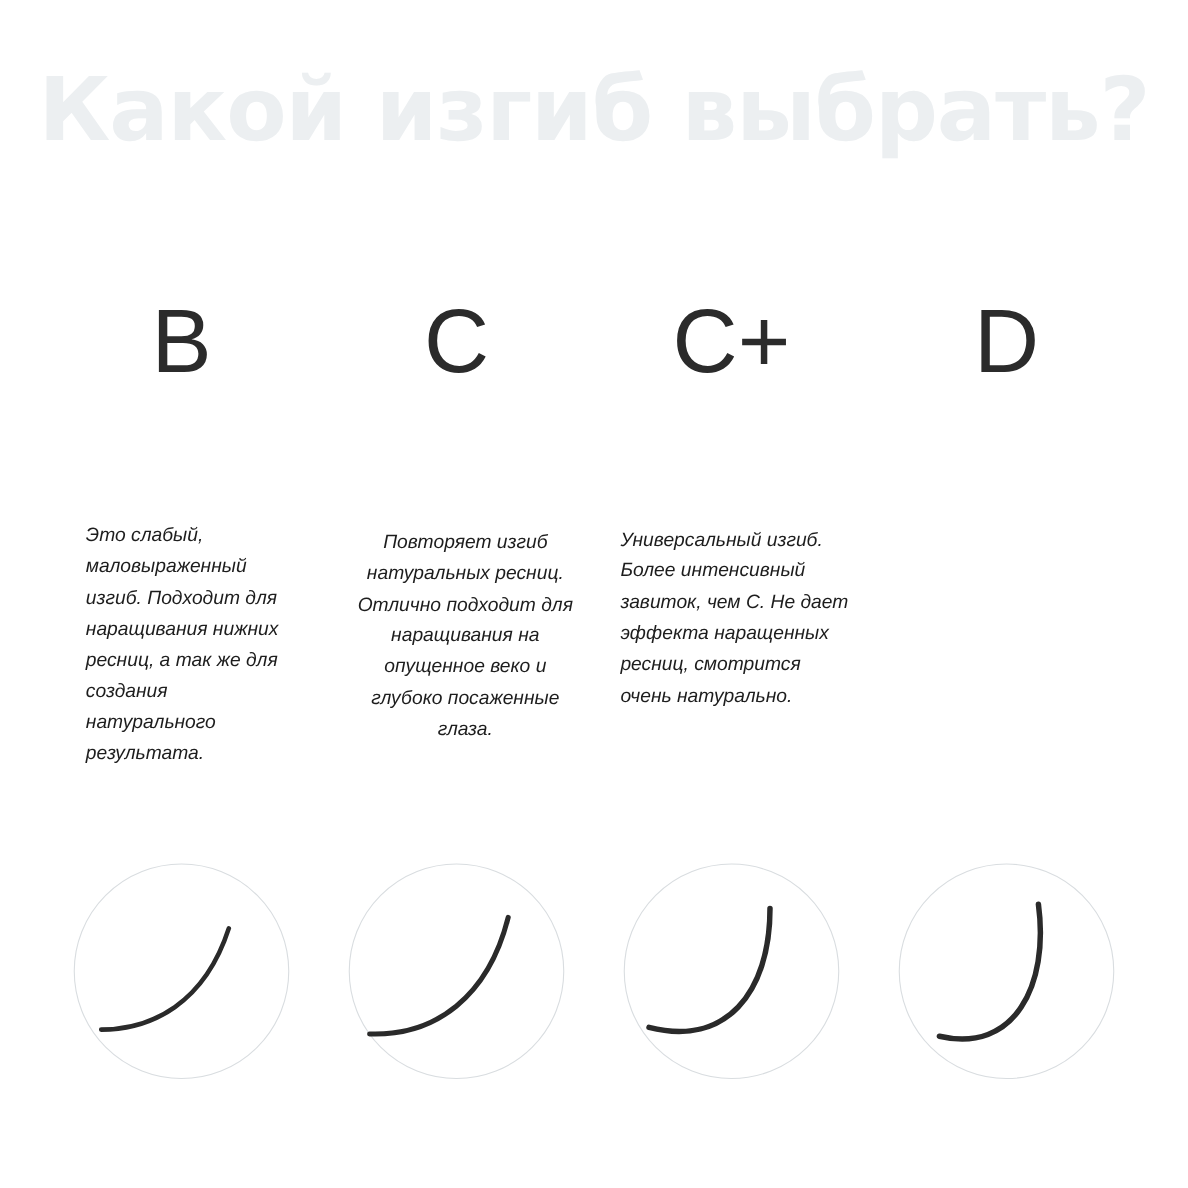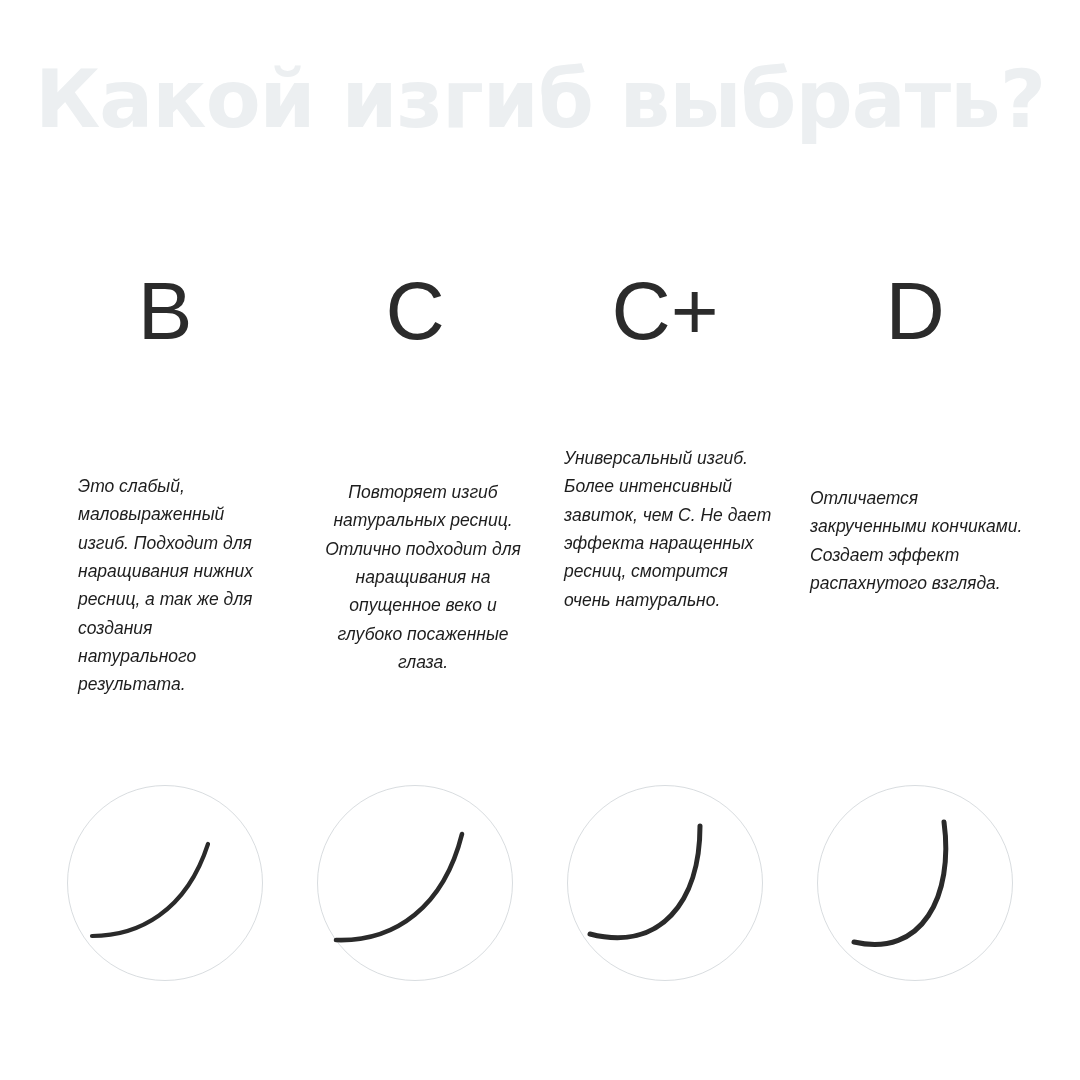--- a/index.html
+++ b/index.html
@@ -69,21 +69,21 @@
     margin-top: 92px;
     font-family: "Liberation Sans", sans-serif;
     font-style: italic;
     font-size: 17.5px;
     line-height: 1.62;
     color: #1d1d1d;
     text-align: left;
   }
   .col-1 .desc { padding-left: 24px; padding-right: 4px; }
   .col-2 .desc { padding-left: 16px; margin-top: 98px; text-align: center; }
-  .col-3 .desc { padding-left: 10px; margin-top: 64px; }
+  .col-3 .desc { padding-left: 10px; margin-top: 96px; }
   .col-4 .desc { padding-left: 6px;  margin-top: 104px; }
 
   
   .circles {
     position: absolute;
     top: 785px;
     left: 40px;
     width: 1000px;
     display: flex;
     flex-direction: row;
@@ -130,21 +130,20 @@
       <div class="desc">Повторяет изгиб натуральных ресниц. Отлично подходит для наращивания на опущенное веко и глубоко посаженные глаза.</div>
     </div>
 
     <div class="col col-3">
       <div class="curl-letter">C+</div>
       <div class="desc">Универсальный изгиб. Более интенсивный завиток, чем С. Не дает эффекта наращенных ресниц, смотрится очень натурально.</div>
     </div>
 
     <div class="col col-4">
       <div class="curl-letter">D</div>
-      <div class="desc">Отличается закрученными кончиками. Создает эффект распахнутого взгляда.</div>
     </div>
 
   </div>
 
   <div class="circles">
 
     <div class="circle-wrap">
       <div class="circle">
         <svg viewBox="0 0 194 194" xmlns="http://www.w3.org/2000/svg">
           <path d="M24 150 C 70 150, 118 126, 140 58" fill="none" stroke="#2a2a2a" stroke-width="4.2" stroke-linecap="round"></path>

